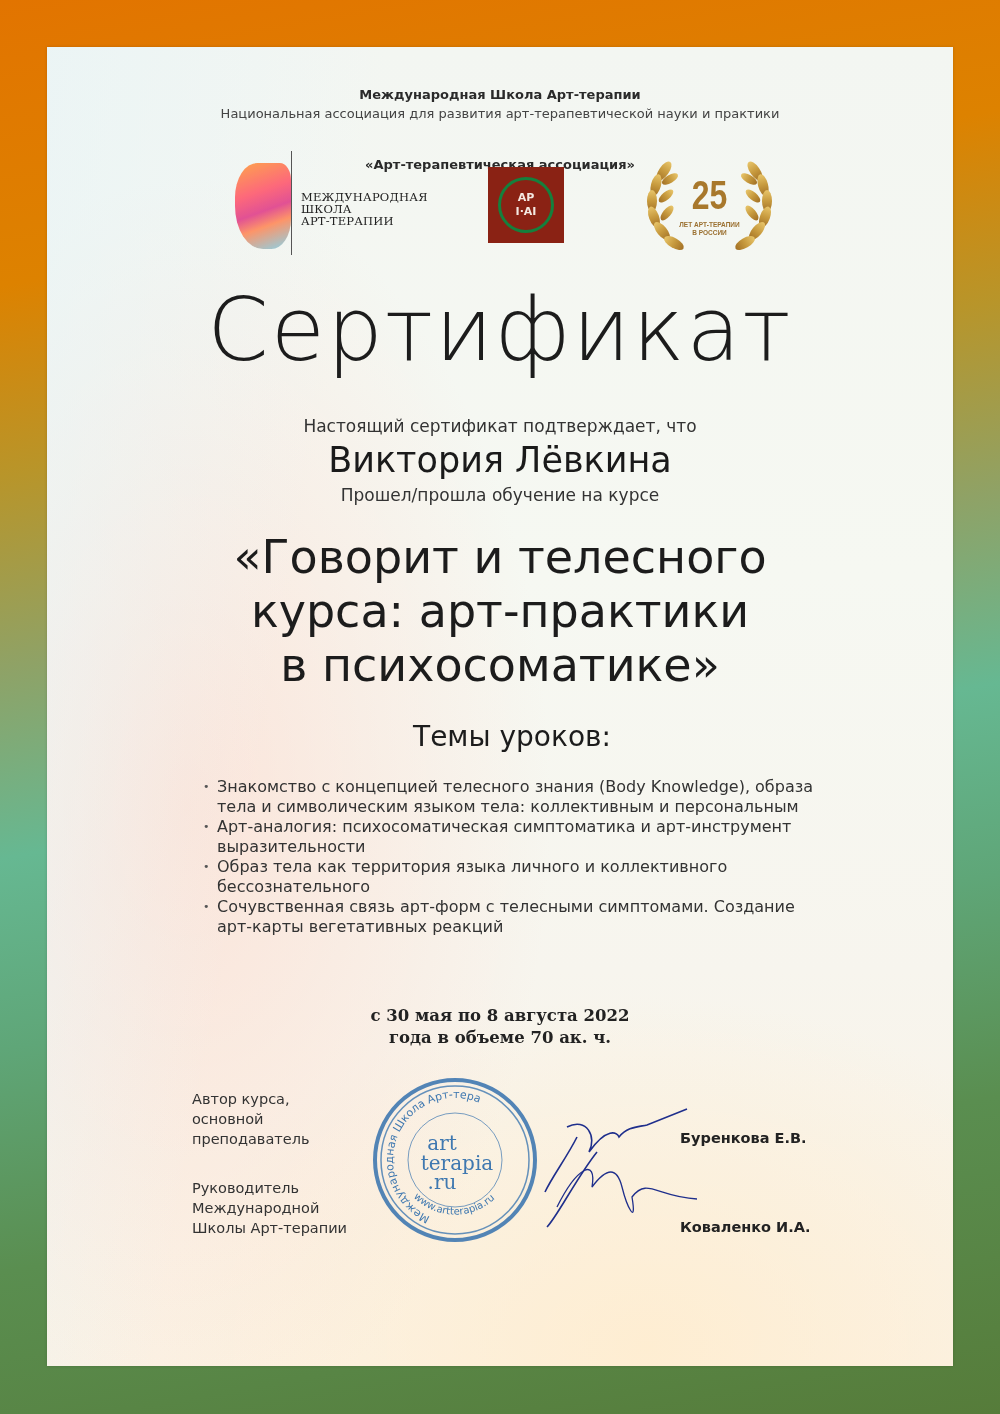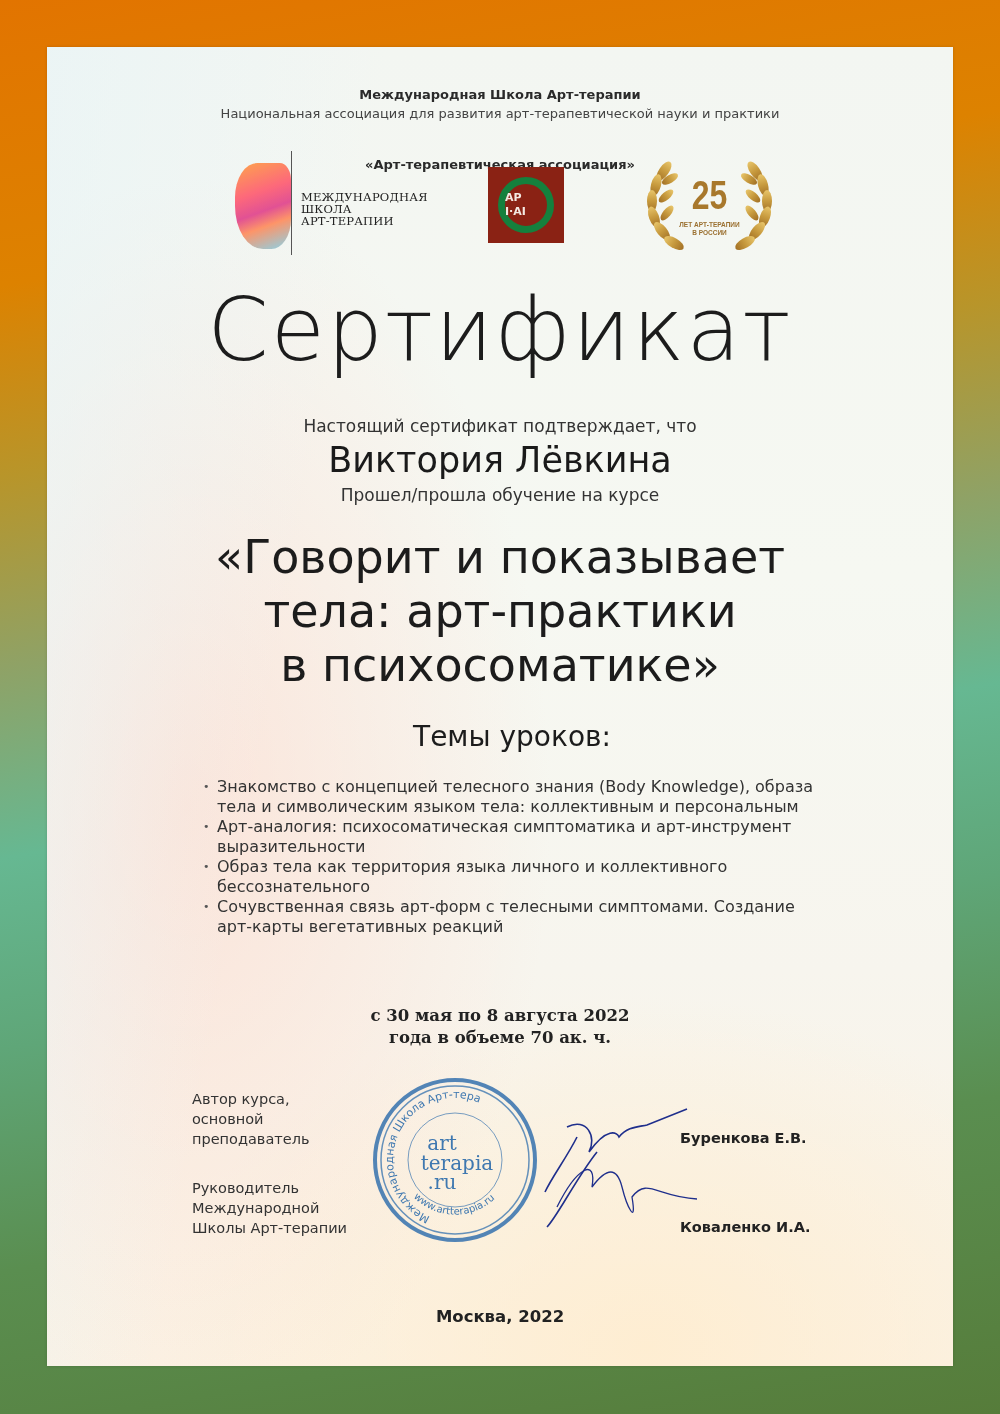--- a/index.html
+++ b/index.html
@@ -44,22 +44,22 @@
     .splash-line { position: absolute; left: 56px; top: 0; width: 1px; height: 104px; background: #555; }
     .school-text {
       position: absolute; left: 66px; top: 40px;
       font-family: "DejaVu Serif", serif; font-size: 11.5px; line-height: 12px; color: #222; letter-spacing: 0.2px;
     }
     .logo-ap {
       position: absolute; left: 441px; top: 16px; width: 76px; height: 76px;
       background: #8a2214; display: flex; align-items: center; justify-content: center;
     }
     .logo-ap .ring {
-      width: 56px; height: 56px; border: 7px solid #15803d; border-radius: 50%;
-      display: flex; flex-direction: column; align-items: flex-start; justify-content: center;
+      width: 56px; height: 56px; border: 3px solid #15803d; border-radius: 50%;
+      display: flex; flex-direction: column; align-items: center; justify-content: center;
       color: #f4e9e2; font-family: "DejaVu Sans", sans-serif; font-size: 11px; line-height: 14px; font-weight: bold;
     }
     .logo-25 { position: absolute; left: 595px; top: 0; width: 135px; height: 110px; }
     .logo-25 .num {
       position: absolute; left: 0; right: 0; top: 24px; text-align: center;
       font-family: "Liberation Sans", sans-serif; font-weight: bold; font-size: 40px; line-height: 40px;
       color: #a8782c; transform: scaleX(0.8);
     }
     .logo-25 .sub {
       position: absolute; left: 0; right: 0; top: 70px; text-align: center;
@@ -169,22 +169,22 @@
       </div>
     </div>
   </div>
 
   <div class="title">Сертификат</div>
   <div class="confirm">Настоящий сертификат подтверждает, что</div>
   <div class="name">Виктория Лёвкина</div>
   <div class="passed">Прошел/прошла обучение на курсе</div>
 
   <div class="course">
-    <div>«Говорит и показывает</div>
-    <div>тела: арт-практики</div>
+    <div>«Говорит и телесного</div>
+    <div>курса: арт-практики</div>
     <div>в психосоматике»</div>
   </div>
 
   <div class="topics-h">Темы уроков:</div>
   <ul class="topics">
     <li>Знакомство с концепцией телесного знания (Body Knowledge), образа тела и символическим языком тела: коллективным и персональным</li>
     <li>Арт-аналогия: психосоматическая симптоматика и арт-инструмент выразительности</li>
     <li>Образ тела как территория языка личного и коллективного бессознательного</li>
     <li>Сочувственная связь арт-форм с телесными симптомами. Создание арт-карты вегетативных реакций</li>
   </ul>
@@ -225,14 +225,13 @@
   </svg>
 
   <svg class="sig" viewBox="0 0 170 140">
     <path d="M40 40 C 30 60, 15 80, 8 95 M 30 30 C 50 20, 60 40, 52 55 C 70 30, 80 35, 82 40 C 90 30, 100 30, 110 28 L 150 12 M 60 55 C 40 80, 20 120, 10 130" fill="none" stroke="#1f2f8c" stroke-width="1.6"></path>
     <path d="M20 110 C 40 70, 60 60, 55 90 C 70 70, 80 70, 85 90 C 90 110, 100 130, 95 100 C 110 80, 120 100, 160 102" fill="none" stroke="#1f2f8c" stroke-width="1.3"></path>
   </svg>
 
   <div class="signer signer1">Буренкова Е.В.</div>
   <div class="signer signer2">Коваленко И.А.</div>
 
-  <div class="city">Москва, 2022</div>
 </div>
 
 </body></html>

